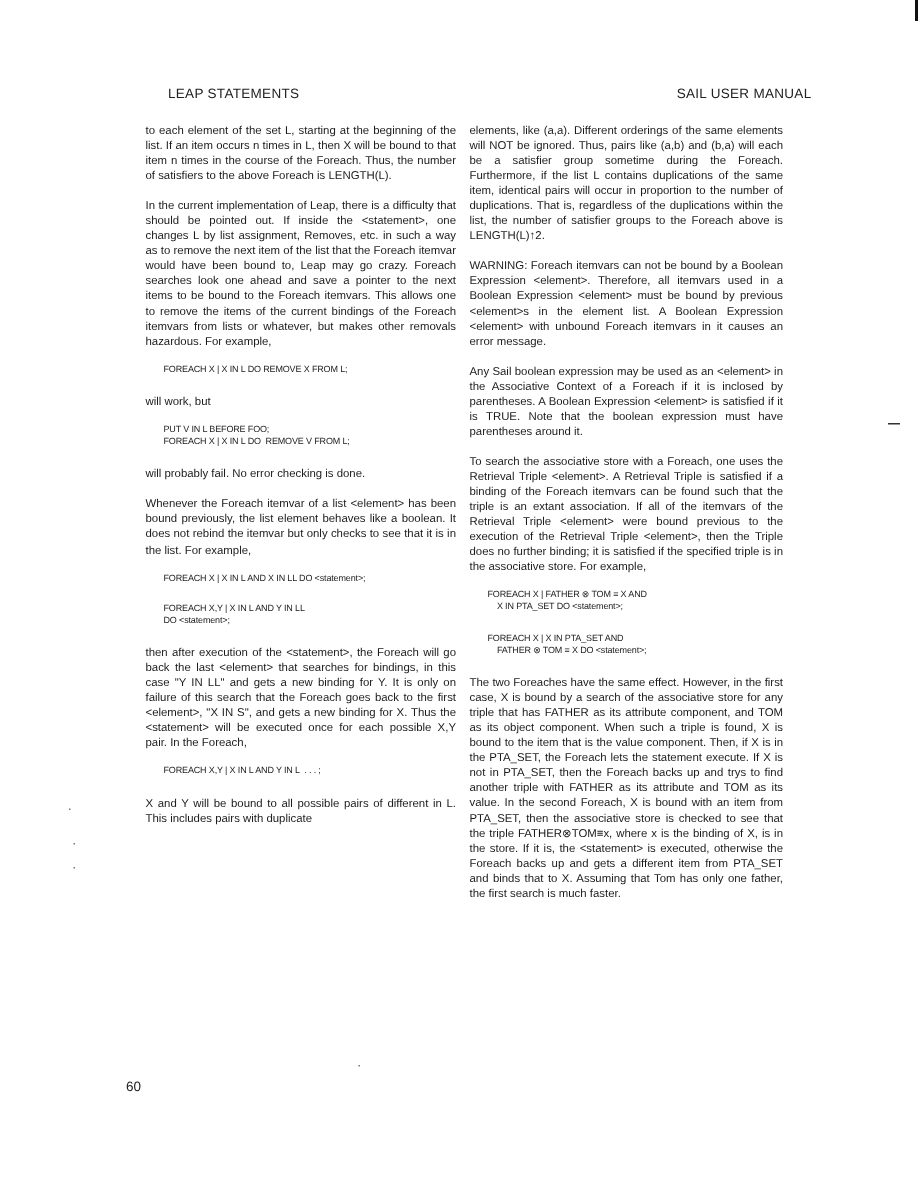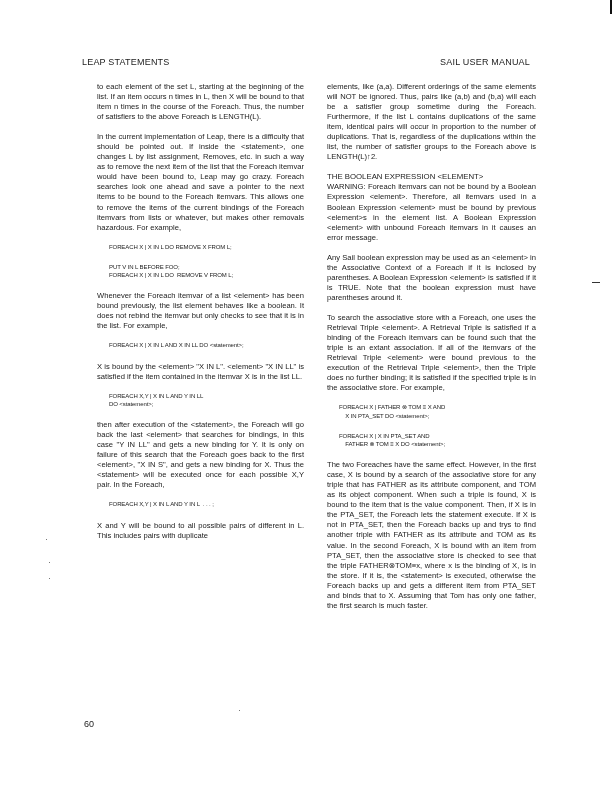--- a/index.html
+++ b/index.html
@@ -1,24 +1,24 @@
 <!DOCTYPE html>
 <html><head>
 <meta charset="utf-8">
 <style>
   html, body { margin: 0; padding: 0; background: #ffffff; }
   body { width: 612px; height: 791px; position: relative; overflow: hidden;
          font-family: "Liberation Sans", sans-serif; color: #1a1a1a; }
   .page { position: absolute; left: 0; top: 0; width: 612px; height: 791px; }
   .running-head { position: absolute; top: 57px; font-size: 9px; letter-spacing: 0.2px; color: #222; }
-  .rh-left { left: 82px; }
-  .rh-right { right: 82px; }
+  .rh-left { left: 112px; }
+  .rh-right { right: 71px; }
   .col { position: absolute; top: 82px; width: 207px; font-size: 7.6px; line-height: 10.05px; text-align: justify; }
   .col-left { left: 97px; }
-  .col-right { left: 327px; width: 209px; }
+  .col-right { left: 313px; width: 209px; }
   .col p { margin: 0 0 10px 0; }
   .code { font-size: 6px; line-height: 8.2px; margin: 0 0 12px 12px; white-space: pre; color: #222; letter-spacing: -0.1px; }
   .heading { margin: 0; font-size: 7.8px; line-height: 10.05px; }
   .page-number { position: absolute; left: 84px; top: 719px; font-size: 9px; color: #222; }
   .corner-mark { position: absolute; left: 610px; top: 0; width: 2px; height: 14px; background: #111; }
   .margin-dash { position: absolute; left: 592px; top: 282px; width: 8px; height: 1px; background: #333; }
   .speck { position: absolute; width: 1px; height: 1px; background: #777; }
 </style>
 </head>
 <body>
@@ -31,35 +31,35 @@
   <div class="speck" style="left:49px; top:578px;"></div>
   <div class="speck" style="left:239px; top:710px;"></div>
 
   <div class="running-head rh-left">LEAP STATEMENTS</div>
   <div class="running-head rh-right">SAIL USER MANUAL</div>
 
   <div class="col col-left">
     <p>to each element of the set L, starting at the beginning of the list. If an item occurs n times in L, then X will be bound to that item n times in the course of the Foreach. Thus, the number of satisfiers to the above Foreach is LENGTH(L).</p>
     <p>In the current implementation of Leap, there is a difficulty that should be pointed out. If inside the &lt;statement&gt;, one changes L by list assignment, Removes, etc. in such a way as to remove the next item of the list that the Foreach itemvar would have been bound to, Leap may go crazy. Foreach searches look one ahead and save a pointer to the next items to be bound to the Foreach itemvars. This allows one to remove the items of the current bindings of the Foreach itemvars from lists or whatever, but makes other removals hazardous. For example,</p>
     <div class="code">FOREACH X | X IN L DO REMOVE X FROM L;</div>
+    <p>will work, but</p>
     <div class="code">PUT V IN L BEFORE FOO;
 FOREACH X | X IN L DO  REMOVE V FROM L;</div>
+    <p>will probably fail. No error checking is done.</p>
     <p>Whenever the Foreach itemvar of a list &lt;element&gt; has been bound previously, the list element behaves like a boolean. It does not rebind the itemvar but only checks to see that it is in the list. For example,</p>
     <div class="code">FOREACH X | X IN L AND X IN LL DO &lt;statement&gt;;</div>
-    <p>X is bound by the &lt;element&gt; "X IN L".  &lt;element&gt; "X IN LL" is satisfied if  the item contained in the itemvar X is in the list LL.</p>
     <div class="code">FOREACH X,Y | X IN L AND Y IN LL
 DO &lt;statement&gt;;</div>
     <p>then after execution of the &lt;statement&gt;, the Foreach will go back the last &lt;element&gt; that searches for bindings, in this case "Y IN LL" and gets a new binding for Y. It is only on failure of this search that the Foreach goes back to the first &lt;element&gt;, "X IN S", and gets a new binding for X.  Thus the &lt;statement&gt; will be executed once for each possible X,Y pair.  In the Foreach,</p>
     <div class="code">FOREACH X,Y | X IN L AND Y IN L  . . . ;</div>
     <p>X  and Y will be bound to all possible pairs of different in L.  This includes pairs with duplicate</p>
   </div>
 
   <div class="col col-right">
     <p>elements, like (a,a).  Different orderings of the same elements will NOT be ignored. Thus, pairs like (a,b) and (b,a) will each be a satisfier group sometime during the Foreach. Furthermore, if the list L contains duplications of the same item, identical pairs will occur in proportion to the number of duplications. That is, regardless of the duplications within the list, the number of satisfier groups to the Foreach above is LENGTH(L)↑2.</p>
-    <div class="heading">THE BOOLEAN EXPRESSION &lt;ELEMENT&gt;</div>
     <p>WARNING: Foreach itemvars can not be bound by a Boolean Expression &lt;element&gt;.  Therefore, all itemvars used in a Boolean Expression &lt;element&gt; must   be bound by previous &lt;element&gt;s in the element list.  A Boolean Expression &lt;element&gt; with unbound Foreach itemvars in it causes an error message.</p>
     <p> Any Sail boolean expression may be used as an &lt;element&gt; in the Associative Context of a Foreach if it is inclosed by parentheses.  A Boolean Expression &lt;element&gt; is satisfied if it is TRUE. Note that the boolean expression must have parentheses around it.</p>
     <p>To search the associative store with a Foreach, one uses the Retrieval Triple &lt;element&gt;.  A Retrieval Triple is satisfied if a binding of the Foreach itemvars can be found such that the triple is an extant association.  If all of the itemvars of the Retrieval Triple &lt;element&gt; were bound previous to the execution of the Retrieval Triple &lt;element&gt;, then the Triple does no further binding; it  is satisfied if the specified triple is in the associative store. For example,</p>
     <div class="code">FOREACH X | FATHER ⊗ TOM ≡ X AND
     X IN PTA_SET DO &lt;statement&gt;;</div>
     <div class="code">FOREACH X | X IN PTA_SET AND
     FATHER ⊗ TOM ≡ X DO &lt;statement&gt;;</div>
     <p>The two Foreaches have the same effect.  However, in the first case, X is bound  by a search of the associative store for any triple that has FATHER as its attribute component, and TOM as its object component. When such a triple is found, X is bound to the item that is the value component.  Then, if X is in the PTA_SET, the Foreach lets the statement execute.  If X is not in PTA_SET, then the Foreach backs up and trys to find  another triple with FATHER as its attribute and TOM as its value.  In the second Foreach, X is bound with an item from PTA_SET, then the associative store is checked to see that the triple FATHER⊗TOM≡x, where x is the binding of X, is in the store.  If it is, the &lt;statement&gt; is executed, otherwise the Foreach backs up and gets a different item from PTA_SET and binds that to X.  Assuming that Tom has only one father, the first search is much faster.</p>
   </div>
 

